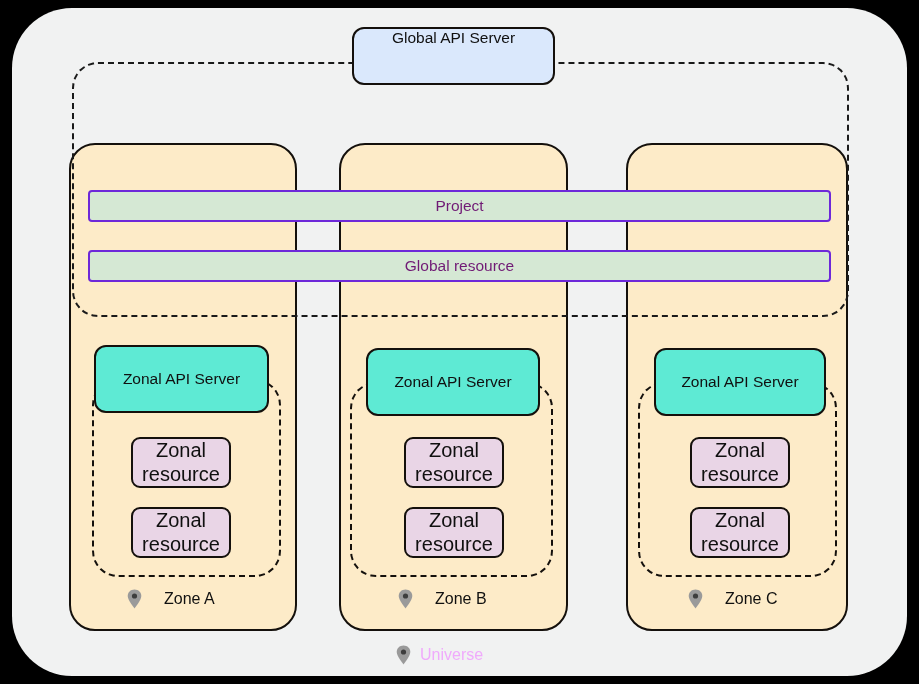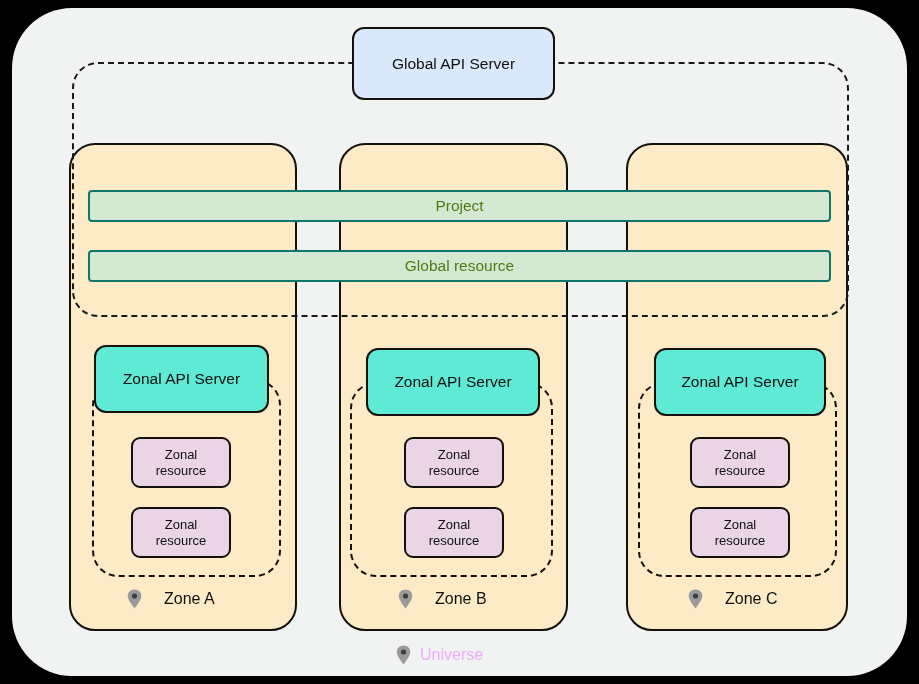--- a/index.html
+++ b/index.html
@@ -62,46 +62,45 @@
   .zone.zone-b { left: 339px; width: 229px; }
   .zone.zone-c { left: 626px; width: 222px; }
 
   
   .global-bar {
     position: absolute;
     left: 88px;
     width: 743px;
     height: 32px;
     background: #d5e8d4;
-    border: 2px solid #0f766e;
+    border: 2px solid #6d28d9;
     border-radius: 4px;
     box-sizing: border-box;
     display: flex;
     align-items: center;
     justify-content: center;
     font-size: 15.5px;
-    color: #4d7c0f;
+    color: #701a75;
     z-index: 5;
   }
   .global-bar.bar-project  { top: 190px; }
   .global-bar.bar-resource { top: 250px; }
 
   
   .global-api {
     position: absolute;
     left: 352px;
     top: 27px;
     width: 203px;
-    height: 73px;
+    height: 58px;
     background: #dae8fc;
     border: 2px solid #14100c;
     border-radius: 12px;
     box-sizing: border-box;
     display: flex;
-    align-items: center;
     justify-content: center;
     font-size: 15.5px;
     color: #101010;
     z-index: 8;
   }
 
   
   .zone-inner {
     position: absolute;
     border: 2px dashed #14100c;
@@ -137,21 +136,21 @@
     width: 100px;
     height: 51px;
     background: #e9d5e6;
     border: 2px solid #14100c;
     border-radius: 9px;
     box-sizing: border-box;
     display: flex;
     flex-direction: column;
     align-items: center;
     justify-content: center;
-    font-size: 13px;
+    font-size: 20px;
     line-height: 1.18;
     color: #101010;
     z-index: 4;
   }
   .zonal-res span { display: block; }
 
   .res-a1 { left: 131px; top: 437px; }
   .res-a2 { left: 131px; top: 507px; }
   .res-b1 { left: 404px; top: 437px; }
   .res-b2 { left: 404px; top: 507px; }

